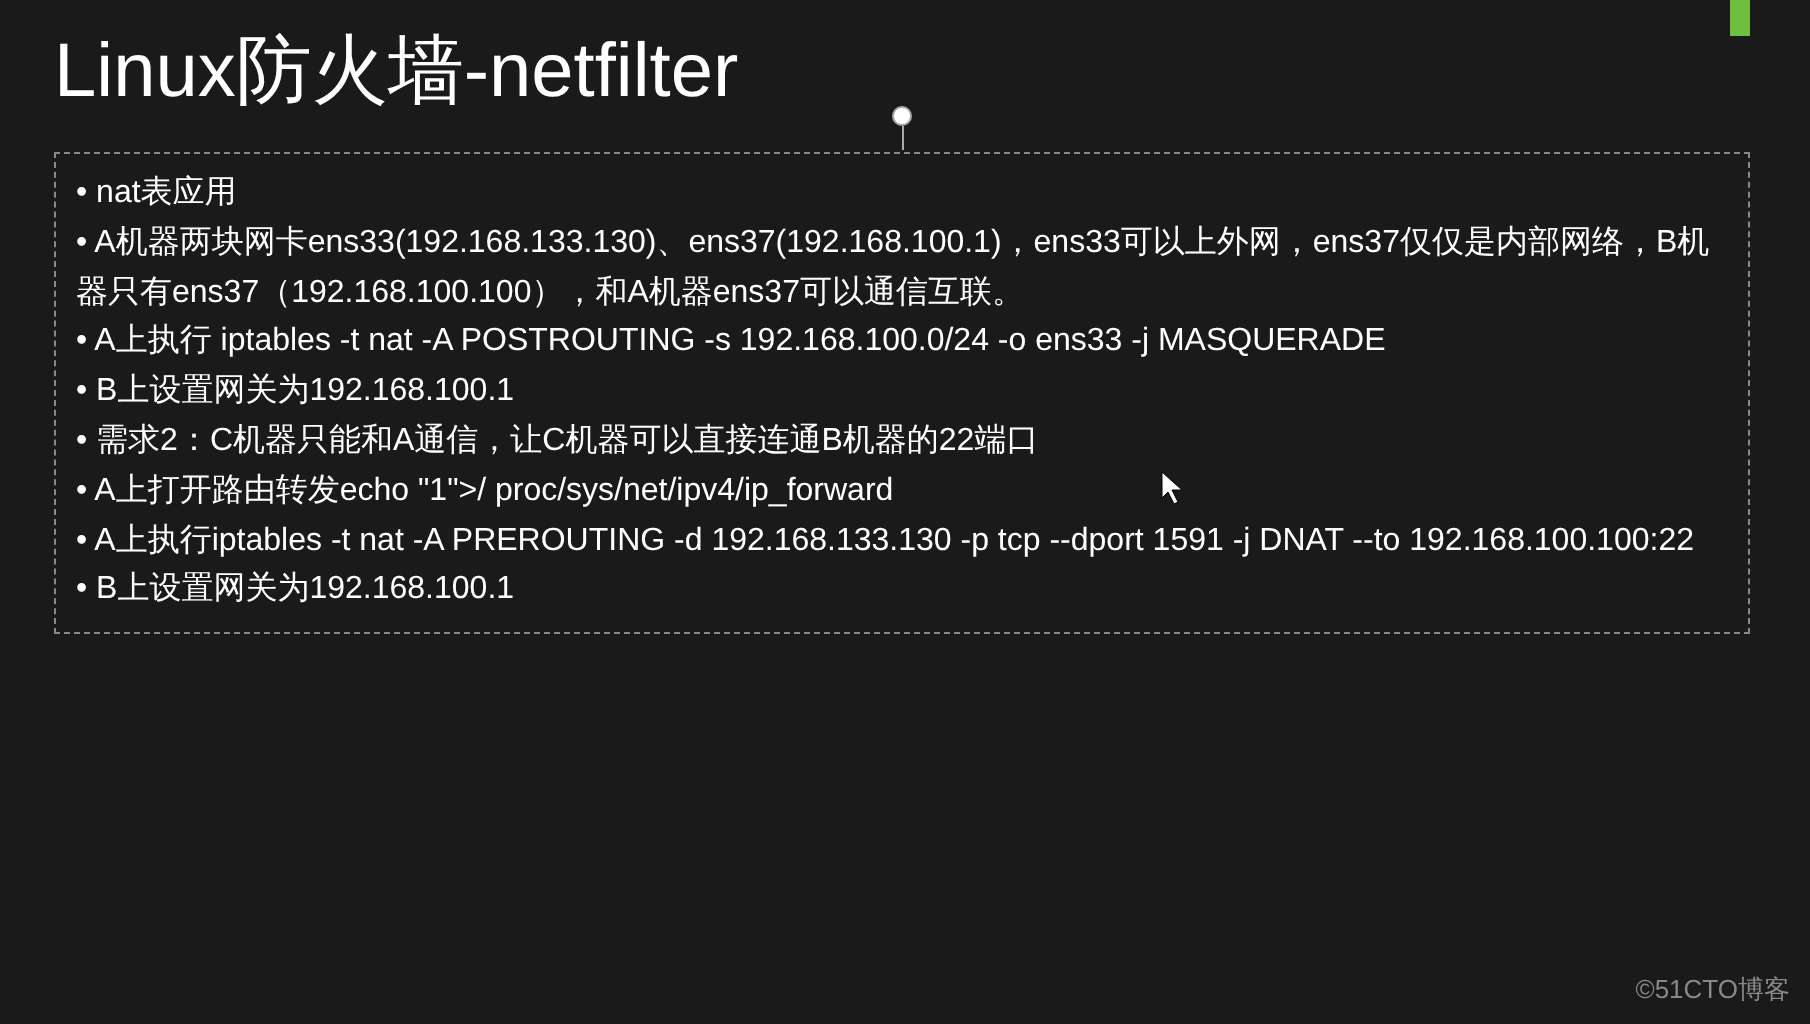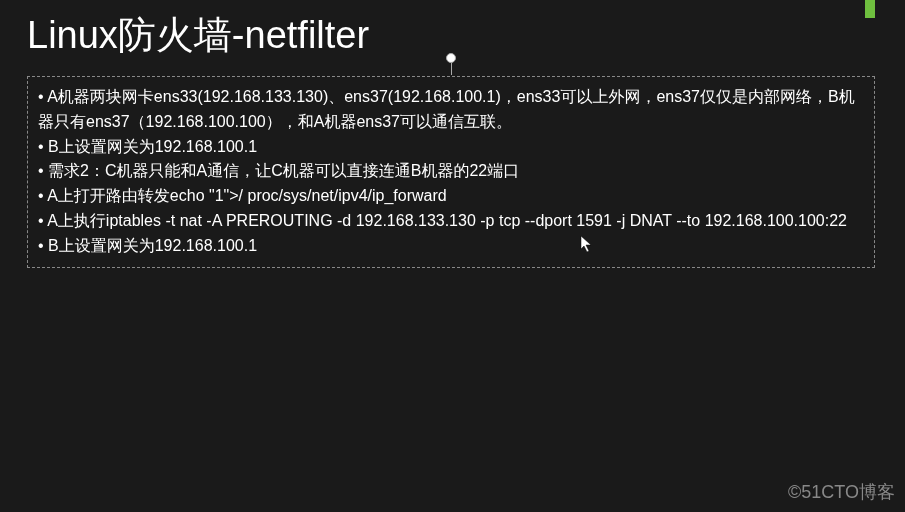--- a/index.html
+++ b/index.html
@@ -46,21 +46,21 @@
       top: 0;
       right: 30px;
       width: 10px;
       height: 18px;
       background: #6fbf3f;
     }
     .watermark {
       position: absolute;
       bottom: 8px;
       right: 10px;
-      font-size: 18px;
+      font-size: 13px;
       color: #888888;
     }
     .rotate-handle {
       position: absolute;
       width: 1px;
       height: 12px;
       background: #aaa;
       left: 50%;
       top: -14px;
     }
@@ -91,21 +91,23 @@
   <div class="accent-bar"></div>
 
   <h1 class="title">
     <span>Linux防火墙-netfilter</span>
   </h1>
 
   <div class="content-box" style="position:relative;">
     <div class="rotate-handle"></div>
     <div class="rotate-circle"></div>
 
+    <div class="bullet-item">• <span>nat表应用</span></div>
     <div class="bullet-item">• <span>A机器两块网卡ens33(192.168.133.130)、ens37(192.168.100.1)，ens33可以上外网，ens37仅仅是内部网络，B机器只有ens37（192.168.100.100），和A机器ens37可以通信互联。</span></div>
+    <div class="bullet-item">• <span>A上执行 iptables -t nat -A POSTROUTING -s 192.168.100.0/24 -o ens33 -j MASQUERADE</span></div>
     <div class="bullet-item">• <span>B上设置网关为192.168.100.1</span></div>
     <div class="bullet-item">• <span>需求2：C机器只能和A通信，让C机器可以直接连通B机器的22端口</span></div>
     <div class="bullet-item">• <span>A上打开路由转发echo "1"&gt;/ proc/sys/net/ipv4/ip_forward</span></div>
     <div class="bullet-item">•<span> A上执行iptables -t nat -A PREROUTING -d 192.168.133.130 -p tcp --dport 1591 -j DNAT --to 192.168.100.100:22</span></div>
     <div class="bullet-item">• <span>B上设置网关为192.168.100.1</span></div>
   </div>
 
   <div class="cursor-icon">
     <svg width="14" height="18" viewBox="0 0 14 18">
       <path d="M1,1 L1,14 L4,11 L7,17 L9,16 L6,10 L11,10 Z" fill="#fff" stroke="#000" stroke-width="0.5"></path>

